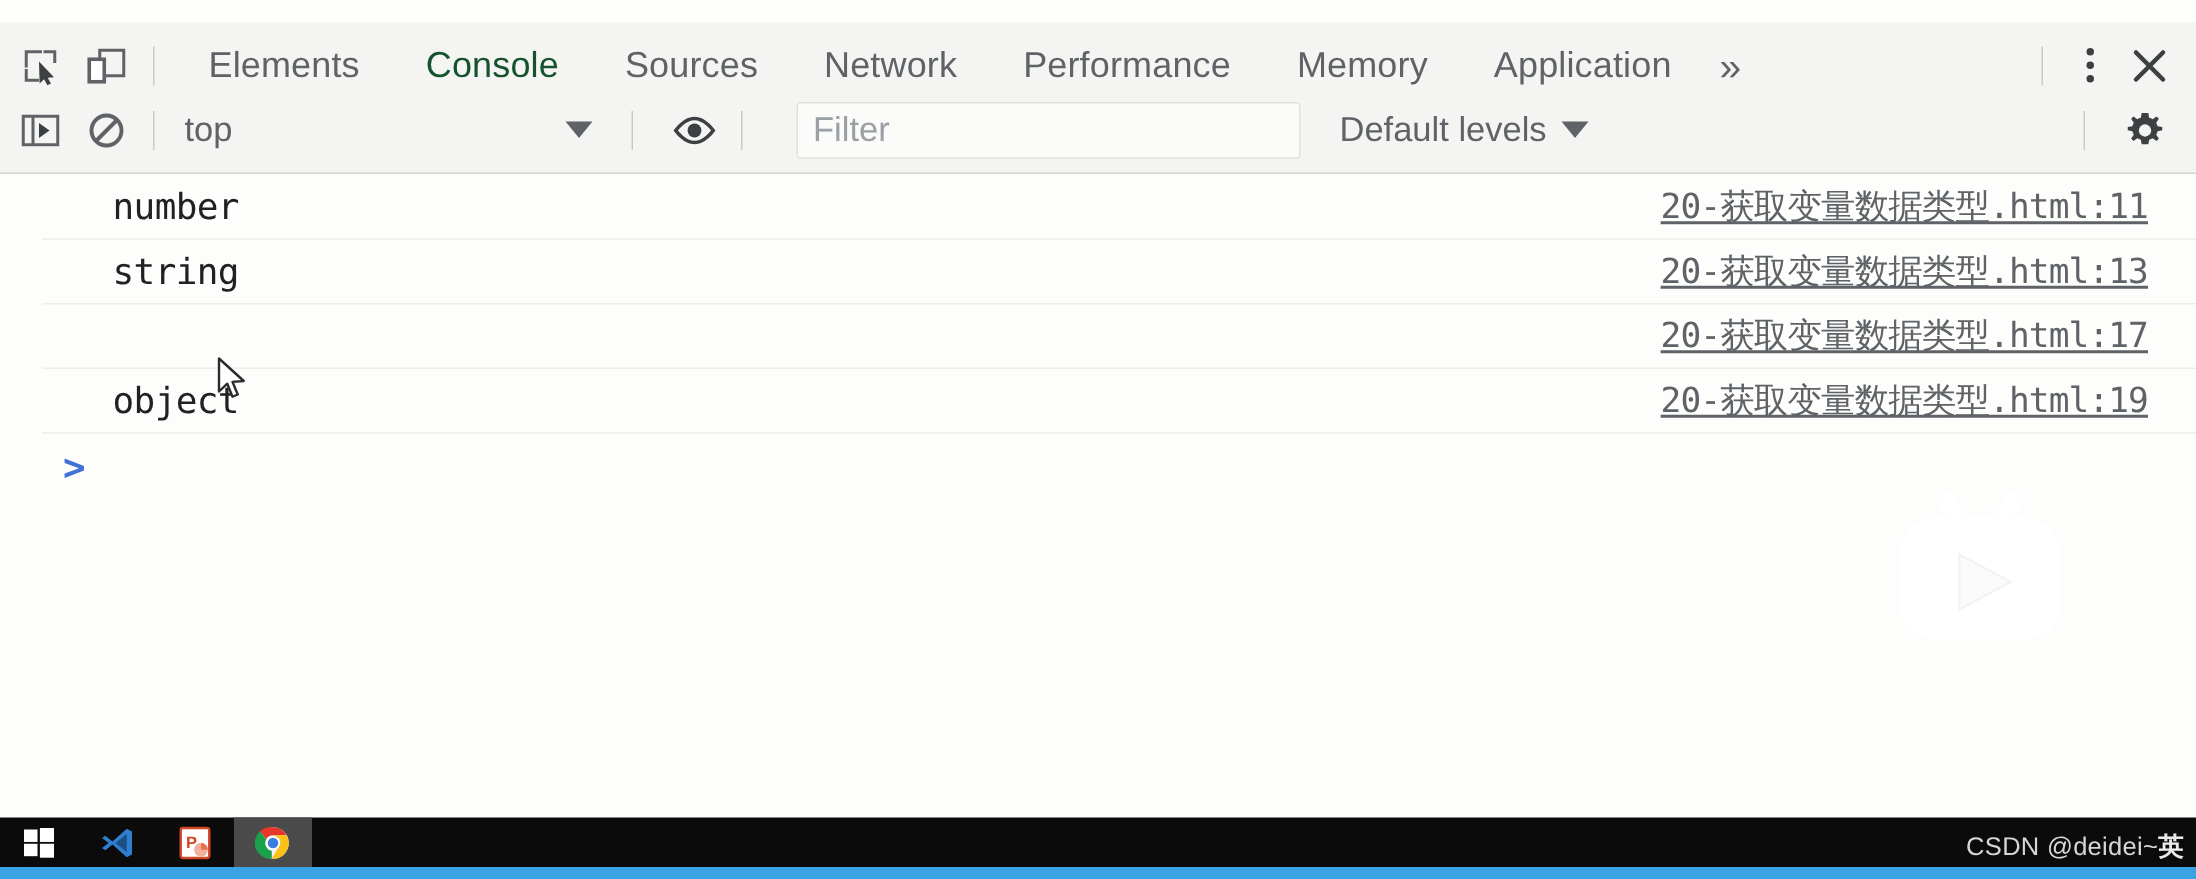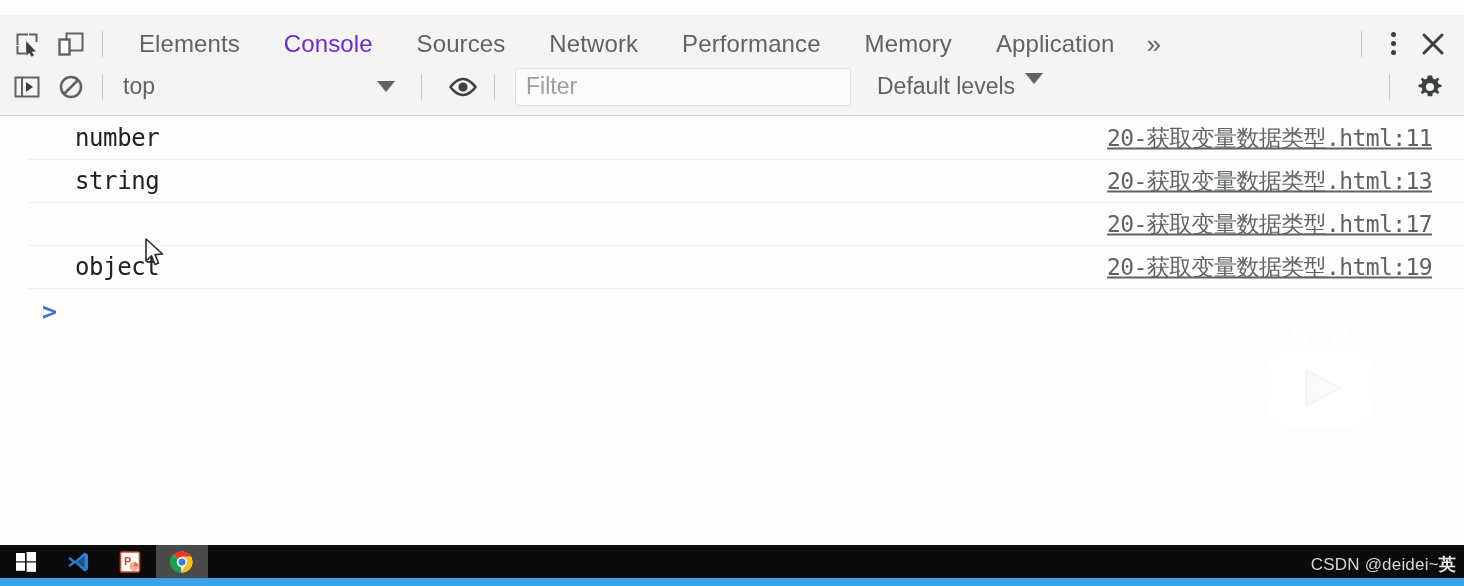--- a/index.html
+++ b/index.html
@@ -61,21 +61,21 @@
     position: relative;
     display: flex;
     align-items: center;
     padding: 0 22px;
     font-size: 24px;
     color: #5f6368;
     white-space: nowrap;
     letter-spacing: 0.1px;
   }
   .tab.active {
-    color: #6d28d9;
+    color: #14532d;
   }
   .tab.active::after {
     content: "";
     position: absolute;
     left: 2px; right: 2px;
     bottom: 0;
     height: 4px;
     background: #4a9ae8;
   }
   .more-tabs {
@@ -146,26 +146,26 @@
     height: 38px;
     background: #fbfbf9;
     border: 1px solid #e0e0de;
     border-radius: 3px;
     font-size: 23px;
     color: #0f172a;
     padding: 0 10px;
     box-sizing: border-box;
     font-family: "Liberation Sans", sans-serif;
     outline: none;
-    margin-left: 6px;
+    margin-left: 22px;
   }
   .filter-input::placeholder { color: #9aa0a6; }
   .levels {
     display: flex;
-    align-items: flex-start;
+    align-items: center;
     gap: 10px;
     margin-left: 26px;
     font-size: 23px;
     color: #5f6368;
     white-space: nowrap;
     flex: none;
   }
   .levels .caret2 {
     width: 0; height: 0;
     border-left: 9px solid transparent;

